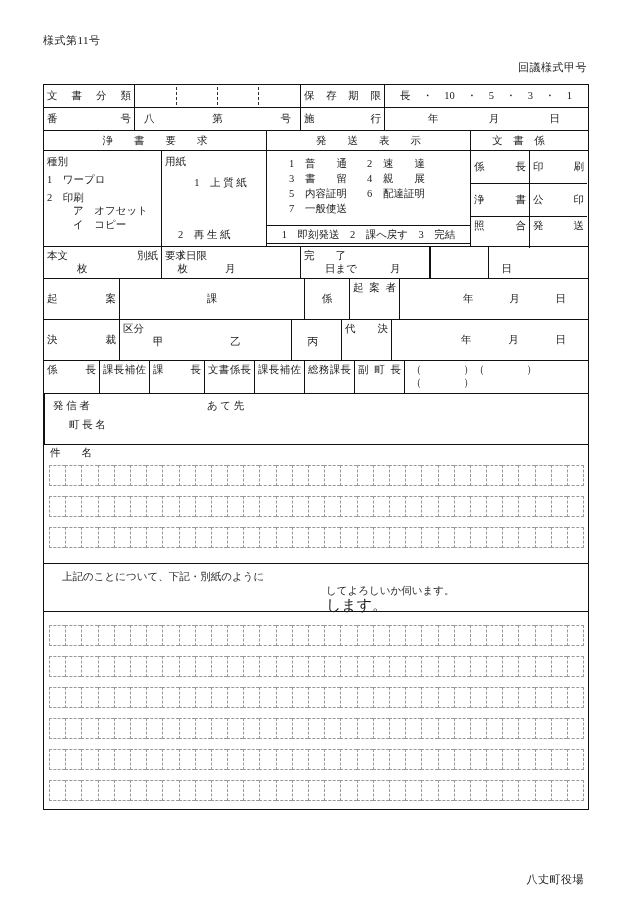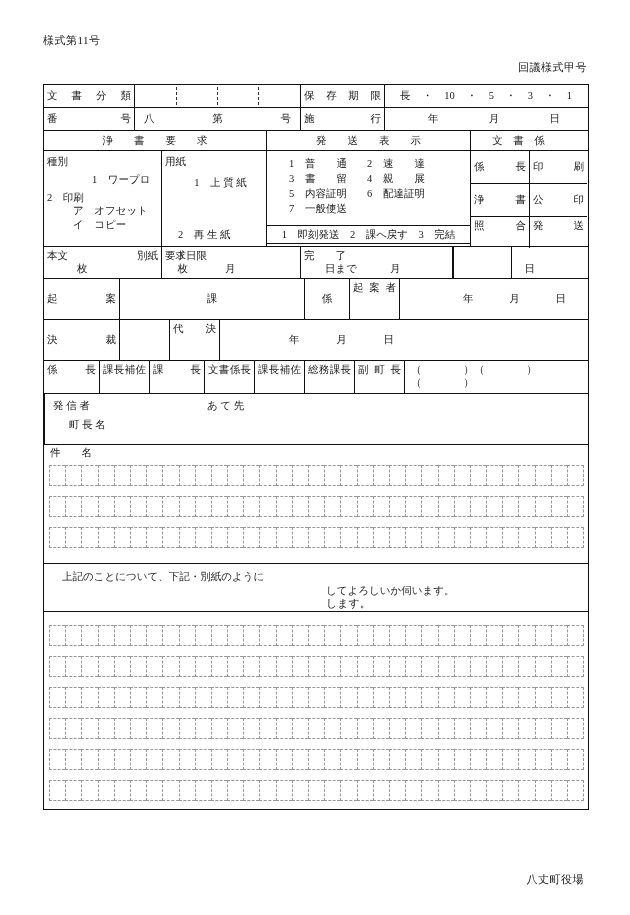--- a/index.html
+++ b/index.html
@@ -175,21 +175,21 @@
     <div class="row bt">
       <div class="cell midc" style="width:222px;height:19px;font-family:Liberation Serif, serif;">浄　　書　　要　　求</div>
       <div class="cell bl midc" style="width:204px;height:19px;text-align:right;">発　　送　　表　　示</div>
       <div class="cell bl midc" style="width:96px;height:19px;">文　書　係</div>
     </div>
 
     <div class="row bt">
 
       <div class="cell" style="width:117px;height:95px;padding-top:4px;">
         <div style="margin-bottom:5px;">種別</div>
-        <div style="margin-bottom:5px;margin-left:45px;">1　ワープロ</div>
+        <div style="margin-bottom:5px;">1　ワープロ</div>
         <div>2　印刷</div>
         <div style="padding-left:26px;">ア　オフセット</div>
         <div style="padding-left:26px;">イ　コピー</div>
       </div>
 
       <div class="cell bl" style="width:105px;height:95px;padding-top:4px;">
         <div style="margin-bottom:8px;">用紙</div>
         <div style="padding-left:13px;margin-bottom:8px;text-align:center;">1　上 質 紙</div>
         <div style="padding-left:13px;margin-bottom:8px;margin-top:39px;">2　再 生 紙</div>
         <div style="padding-left:13px;">3</div>
@@ -294,21 +294,21 @@
           <span>枚</span>
         </div>
       </div>
       <div class="cell bl" style="width:139px;height:31px;padding-top:2px;">
         <div>要求日限</div>
         <div class="sp" style="padding:0 4px 0 60px;">
           <span>月</span>
           <span>日まで</span>
         </div>
       </div>
-      <div class="cell bl br2" style="width:153px;height:31px;padding-top:2px;">
+      <div class="cell bl br2" style="width:130px;height:31px;padding-top:2px;">
         <div>完　　了</div>
         <div class="sp" style="padding:0 16px 0 86px;">
           <span>月</span>
           <span>日</span>
         </div>
       </div>
       <div class="cell bl" style="width:58px;height:31px;"></div>
       <div class="cell bl" style="width:76px;height:31px;"></div>
     </div>
 
@@ -341,20 +341,28 @@
       </div>
     </div>
 
     <div class="row bt">
       <div class="cell midc" style="width:75px;height:40px;">
         <span class="sp">
             <span>決</span>
             <span>裁</span>
           </span>
       </div>
+      <div class="cell bl" style="width:172px;height:40px;padding-top:2px;">
+        <div>区分</div>
+        <div class="sp" style="padding:0 40px 0 30px;">
+          <span>甲</span>
+          <span>乙</span>
+          <span>丙</span>
+        </div>
+      </div>
       <div class="cell bl" style="width:50px;height:40px;"></div>
       <div class="cell bl midc" style="width:50px;height:40px;align-items:flex-start;padding-top:2px;">
         <span class="sp">
             <span>代</span>
             <span>決</span>
           </span>
       </div>
       <div class="cell bl midc" style="width:196px;height:40px;">
         <span class="sp" style="padding:0 18px 0 66px;">
           <span>年</span>
@@ -547,21 +555,21 @@
             <div class="gc"></div>
             <div class="gc"></div>
           </div>
         </div>
       <div style="height:10px;"></div>
     </div>
 
     <div class="bt bb2" style="height:47px;position:relative;">
       <div style="position:absolute;left:18px;top:6px;font-size:10.5px;">上記のことについて、下記・別紙のように</div>
       <div style="position:absolute;left:282px;top:20px;font-size:10.5px;">してよろしいか伺います。</div>
-      <div style="position:absolute;left:282px;top:32px;font-size:11px;">します。</div>
+      <div style="position:absolute;left:282px;top:32px;font-size:15px;">します。</div>
     </div>
 
     <div>
       <div style="height:8px;"></div>
       <div class="gridband">
           <div class="gridrow">
             <div class="gc"></div>
             <div class="gc"></div>
             <div class="gc"></div>
             <div class="gc"></div>

